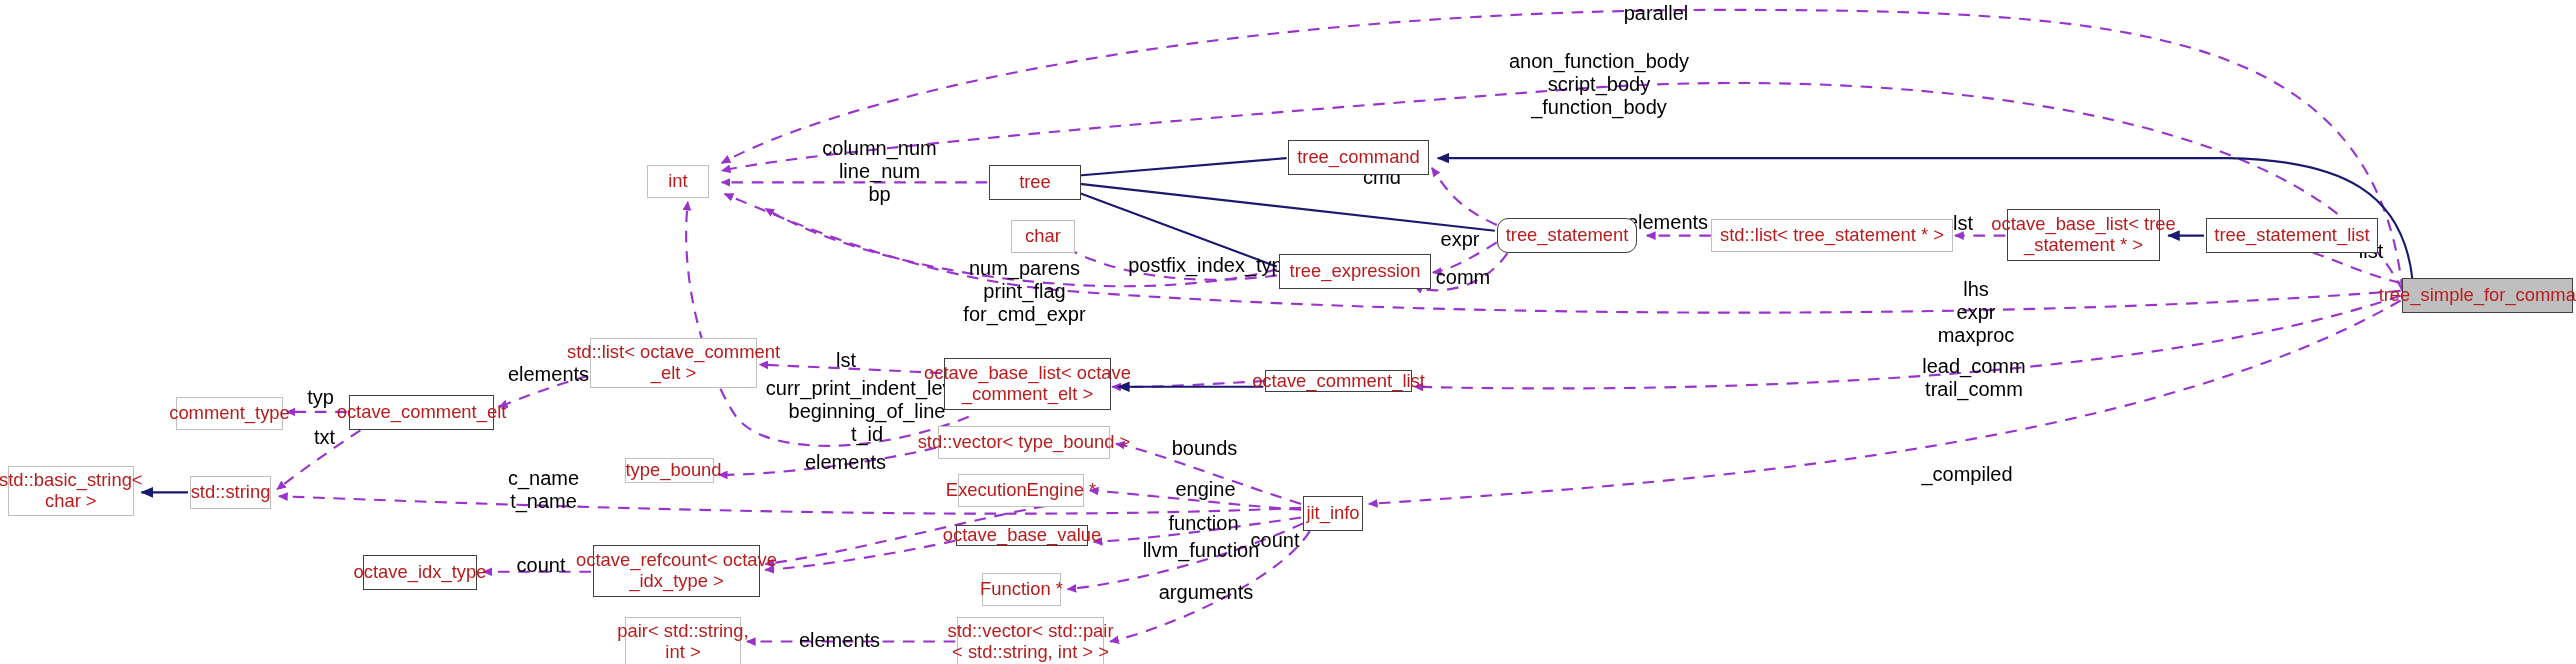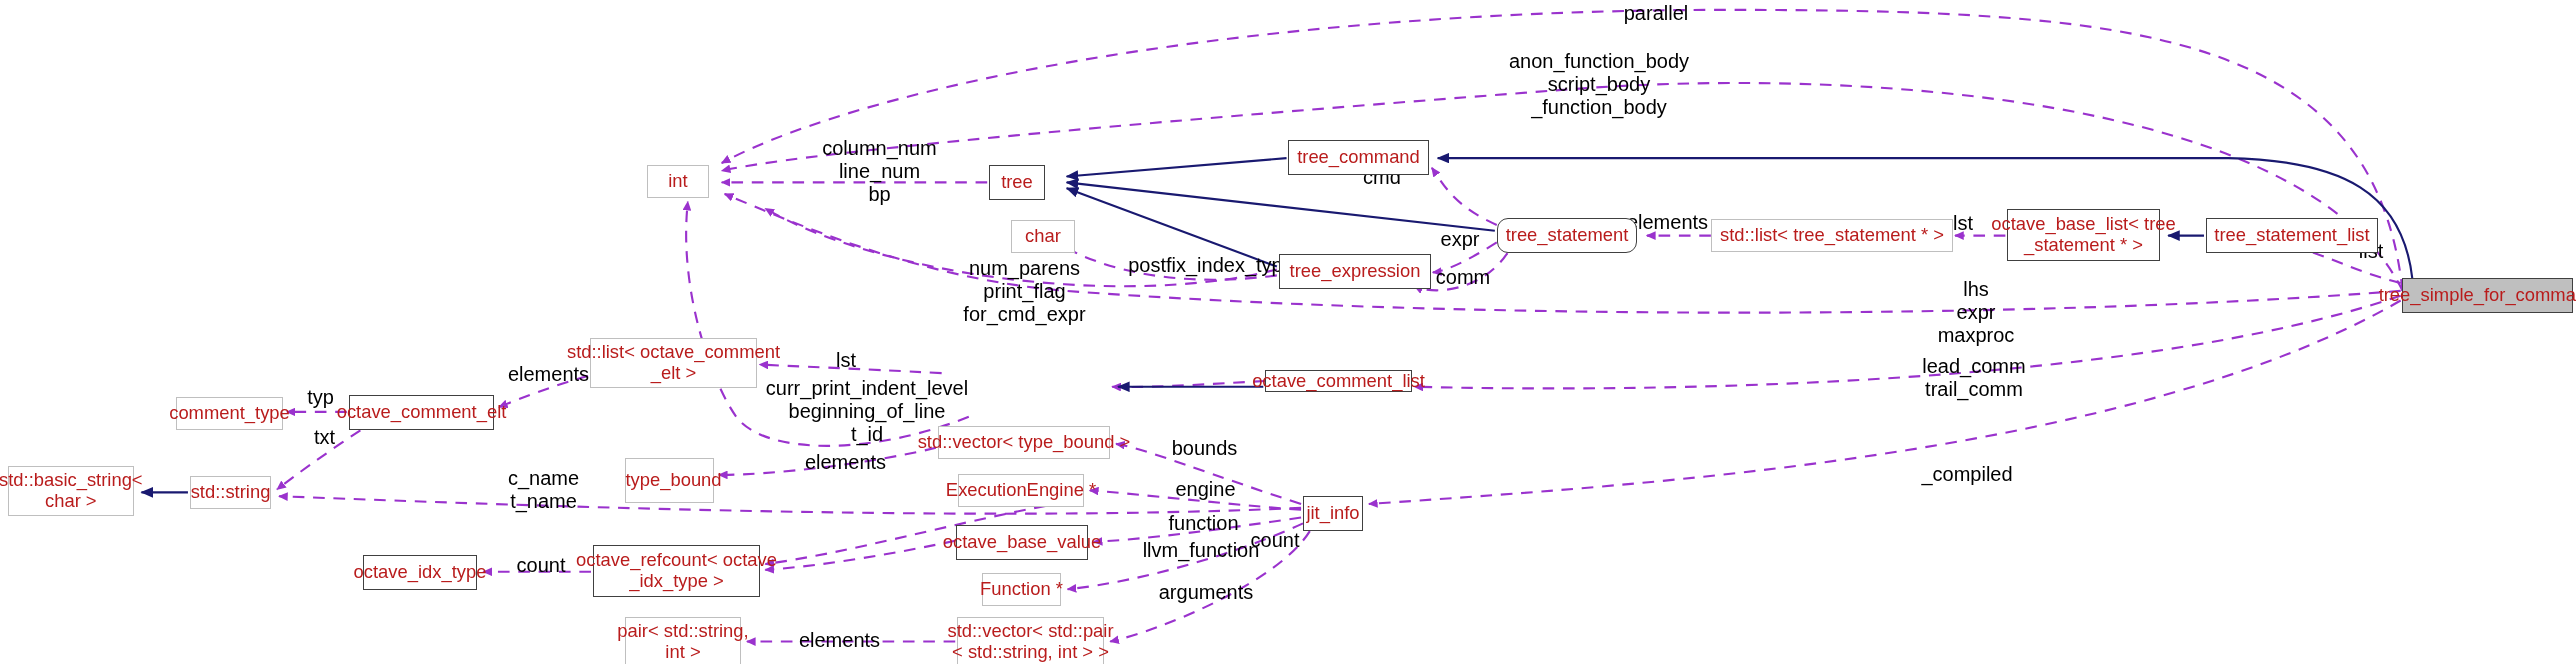--- a/index.html
+++ b/index.html
@@ -151,43 +151,45 @@
 
       <path d="M2275,243 L2238,243"></path>
 
       <path d="M1304,399 L1154,399"></path>
 
       <path d="M194,508 L146,508"></path>
     </g>
   </svg>
 
 <div class="node node-normal" style="left: 647px; top: 165px; width: 62px; height: 33px;">int</div>
-    <div class="node node-bold" style="left: 989px; top: 165px; width: 56px; height: 35px;">tree</div>
+    <div class="node node-bold" style="left: 989px; top: 165px; width: 92px; height: 35px;">tree</div>
     <div class="node node-normal" style="left: 989px; top: 220px; width: 64px; height: 33px; margin-left: 22px;">char</div>
     <div class="node node-bold" style="left: 1288px; top: 140px; width: 141px; height: 35px;">tree_command</div>
     <div class="node node-bold" style="left: 1279px; top: 254px; width: 152px; height: 35px;">tree_expression</div>
     <div class="node node-bold" style="left: 1497px; top: 218px; width: 140px; height: 35px; border-radius: 11px;">tree_statement</div>
     <div class="node node-normal" style="left: 1711px; top: 219px; width: 242px; height: 33px;">std::list&lt; tree_statement * &gt;</div>
     <div class="node node-bold" style="left: 2007px; top: 209px; width: 153px; height: 52px;">octave_base_list&lt; tree
 _statement * &gt;</div>
     <div class="node node-bold" style="left: 2206px; top: 218px; width: 172px; height: 35px;">tree_statement_list</div>
     <div class="node node-current" style="left: 2402px; top: 278px; width: 171px; height: 35px;">tree_simple_for_command</div>
     <div class="node node-normal" style="left: 590px; top: 338px; width: 167px; height: 50px;">std::list&lt; octave_comment
 _elt &gt;</div>
     <div class="node node-normal" style="left: 176px; top: 397px; width: 107px; height: 33px;">comment_type</div>
     <div class="node node-bold" style="left: 349px; top: 395px; width: 145px; height: 35px;">octave_comment_elt</div>
     <div class="node node-normal" style="left: 7.8px; top: 466px; width: 126px; height: 50px;">std::basic_string&lt;
 char &gt;</div>
     <div class="node node-normal" style="left: 190px; top: 476px; width: 81px; height: 33px;">std::string</div>
+    <div class="node node-bold" style="left: 944px; top: 358px; width: 167px; height: 52px;">octave_base_list&lt; octave
+_comment_elt &gt;</div>
     <div class="node node-bold" style="left: 1265px; top: 370px; width: 147px; height: 22px;">octave_comment_list</div>
     <div class="node node-normal" style="left: 938px; top: 426px; width: 172px; height: 33px;">std::vector&lt; type_bound &gt;</div>
-    <div class="node node-normal" style="left: 625px; top: 458px; width: 89px; height: 45px; padding-left: 8px;">type_bound</div>
+    <div class="node node-normal" style="left: 625px; top: 458px; width: 89px; height: 25px; padding-left: 8px;">type_bound</div>
     <div class="node node-normal" style="left: 958px; top: 474px; width: 126px; height: 33px;">ExecutionEngine *</div>
     <div class="node node-bold" style="left: 1303px; top: 496px; width: 60px; height: 35px;">jit_info</div>
-    <div class="node node-bold" style="left: 956px; top: 525px; width: 132px; height: 35px;">octave_base_value</div>
+    <div class="node node-bold" style="left: 956px; top: 525px; width: 132px; height: 21px;">octave_base_value</div>
     <div class="node node-normal" style="left: 982px; top: 573px; width: 79px; height: 33px;">Function *</div>
     <div class="node node-bold" style="left: 363px; top: 555px; width: 114px; height: 35px;">octave_idx_type</div>
     <div class="node node-bold" style="left: 593px; top: 545px; width: 167px; height: 52px;">octave_refcount&lt; octave
 _idx_type &gt;</div>
     <div class="node node-normal" style="left: 625px; top: 617px; width: 116px; height: 50px;">pair&lt; std::string,
 int &gt;</div>
     <div class="node node-normal" style="left: 957px; top: 617px; width: 147px; height: 50px;">std::vector&lt; std::pair
 &lt; std::string, int &gt; &gt;</div>
     <div class="edge-label" style="left: 1598px; top: 1.9px; width: 116px;">parallel</div>
     <div class="edge-label" style="left: 1473px; top: 50px; width: 252px;">anon_function_body

